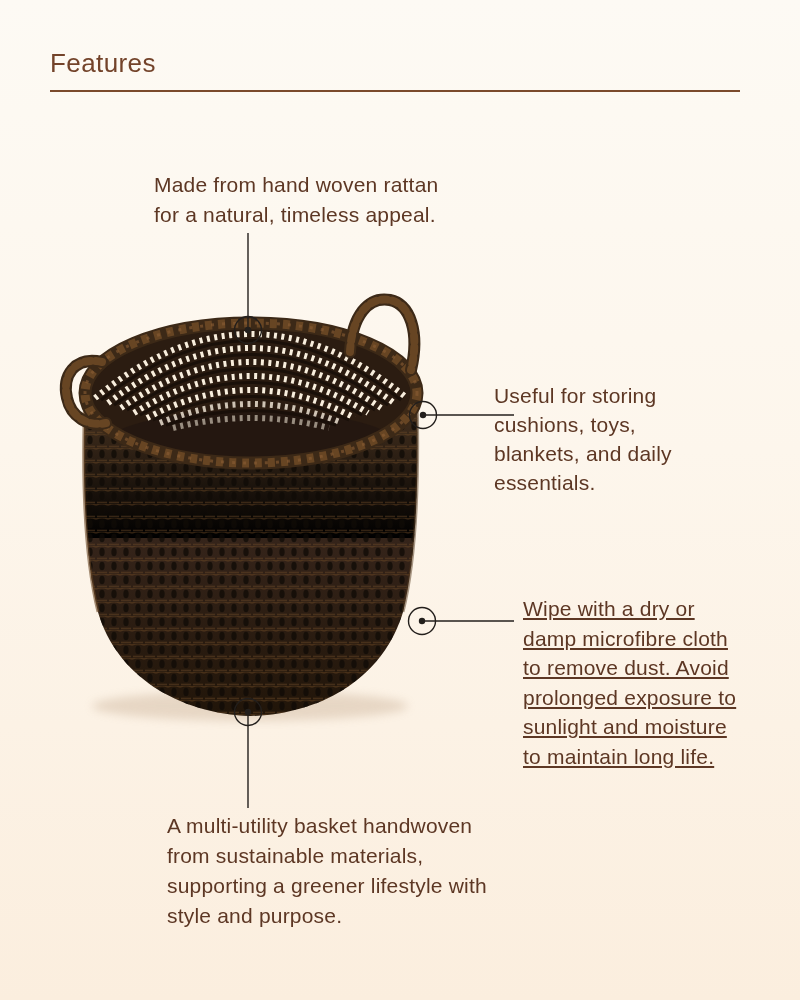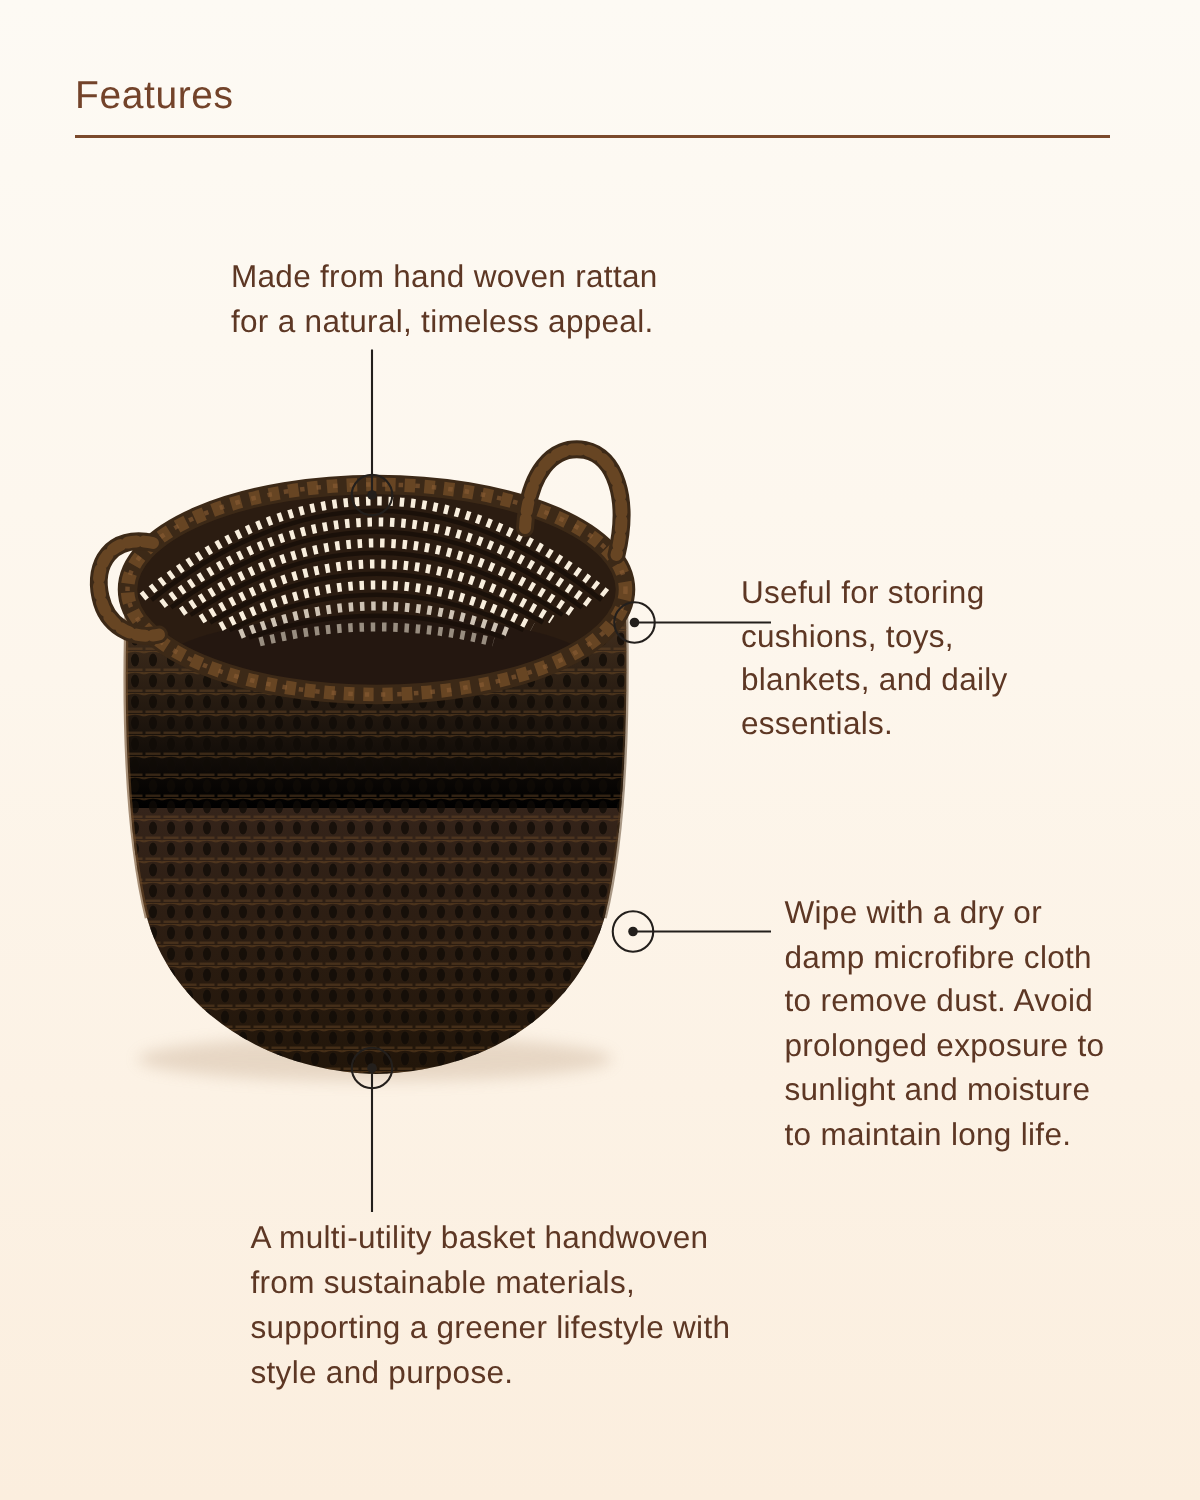--- a/index.html
+++ b/index.html
@@ -15,21 +15,21 @@
   }
   .header .title{
     font-size:26px;line-height:30px;font-weight:500;color:#73432a;letter-spacing:.4px;
   }
   .callout{
     position:absolute;white-space:pre;font-size:21px;font-weight:500;
     color:#5d3724;letter-spacing:.2px;
   }
   .callout.c1{left:125px;top:170px;line-height:30px;margin-left:29px;}
   .callout.c2{left:494px;top:381px;line-height:29px;}
-  .callout.c3{left:523px;top:594px;line-height:29.5px;}
+  .callout.c3{left:523px;top:594px;line-height:29.5px;text-decoration:underline;}
   .callout.c4{left:123px;top:811px;line-height:30px;margin-left:44px;}
   svg.scene{position:absolute;left:0;top:0;}
 </style>
 </head>
 <body>
 
 <div class="header">
   <div class="title">Features</div>
 </div>
 

